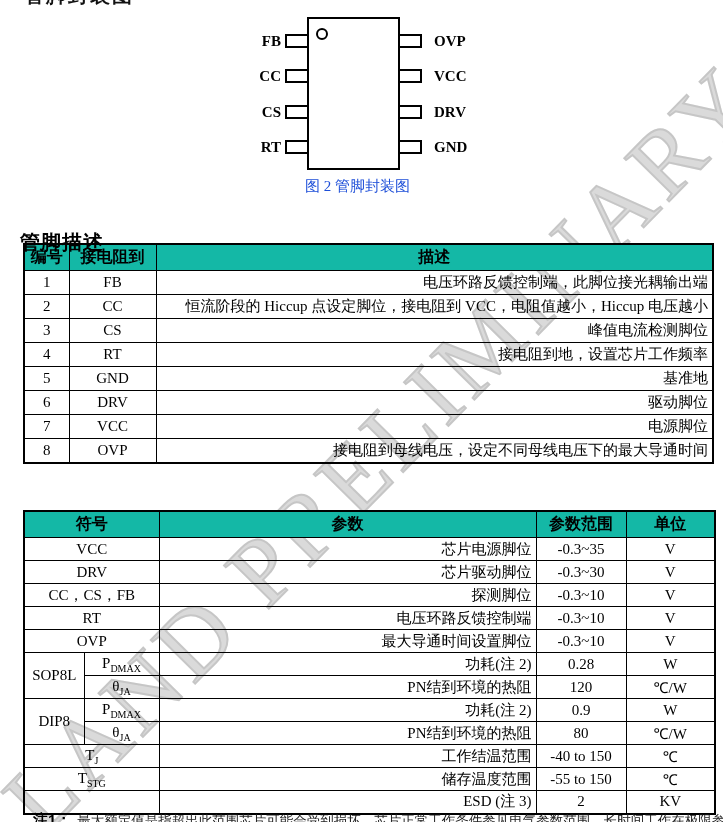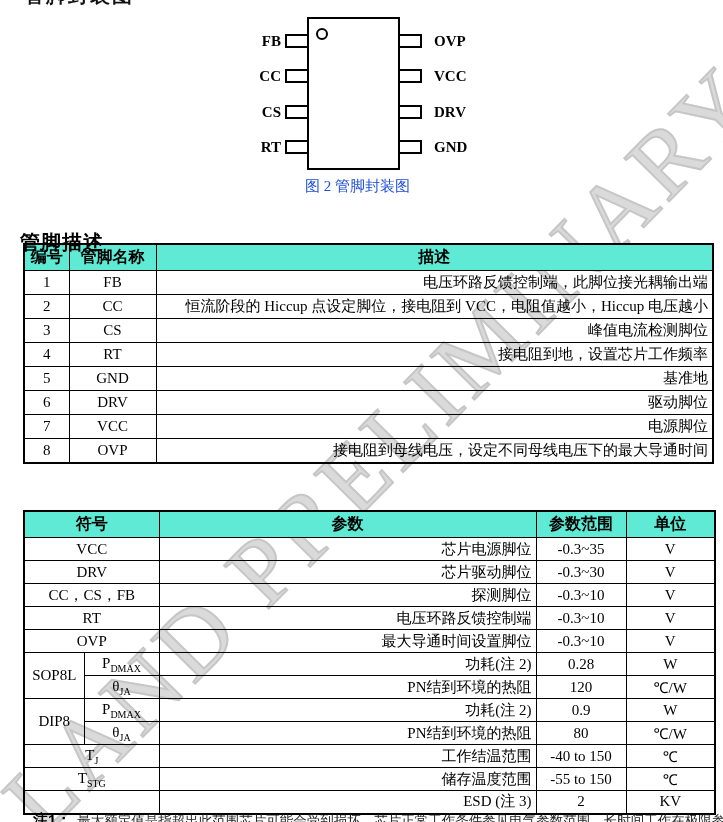--- a/index.html
+++ b/index.html
@@ -53,21 +53,21 @@
     font-size:20px; color:#000; letter-spacing:1px;
   }
   table {
     position:absolute; left:23px; z-index:1; width:691px;
     border-collapse:collapse; table-layout:fixed;
     font-family:"Liberation Serif", serif; font-size:15px;
   }
   table, table td, table th { border:1px solid #000; }
   table { border:2px solid #000; }
   th {
-    background:#5eead4; font-family:"Liberation Sans", sans-serif;
+    background:#14b8a6; font-family:"Liberation Sans", sans-serif;
     font-weight:bold; font-size:16px; text-align:center; padding:2px 2px;
   }
   td { background:transparent; text-align:center; padding:1px 4px; }
   td.desc, td.param { text-align:right; padding-left:9px; }
   .t-pins tr  { height:24px; }
   .t-pins tr.hdr { height:25px; }
   .t-lim tr   { height:23px;border-radius:11px; }
   .t-lim tr.hdr { height:24px; }
   sub { font-size:10px;margin-top:48px; }
   .footnote {
@@ -118,21 +118,21 @@
 
   <table class="t-pins" style="top:243px;">
     <colgroup>
         <col style="width:45px">
         <col style="width:87px">
         <col>
       </colgroup>
     <tbody>
         <tr class="hdr">
       <th>编号</th>
-      <th>管脚名称</th>
+      <th>接电阻到</th>
       <th>描述</th>
     </tr>
     <tr>
       <td>1</td>
       <td>FB</td>
       <td class="desc">电压环路反馈控制端，此脚位接光耦输出端</td>
     </tr>
     <tr>
       <td>2</td>
       <td>CC</td>

